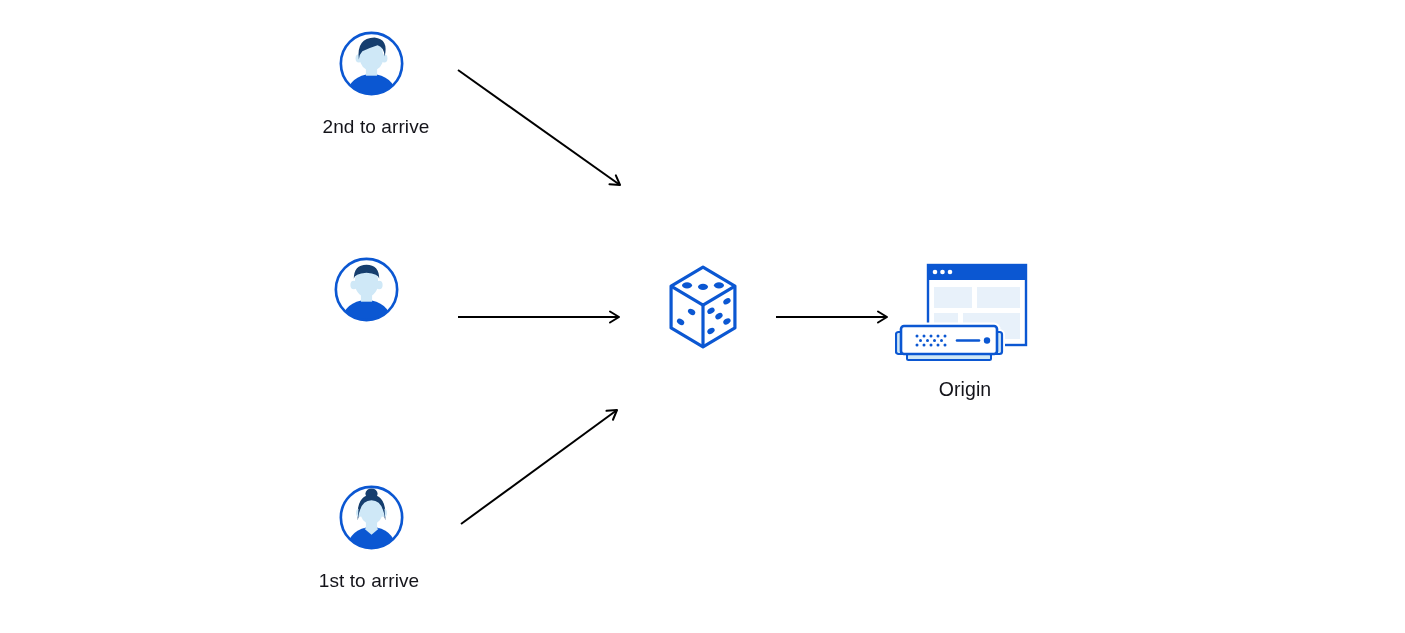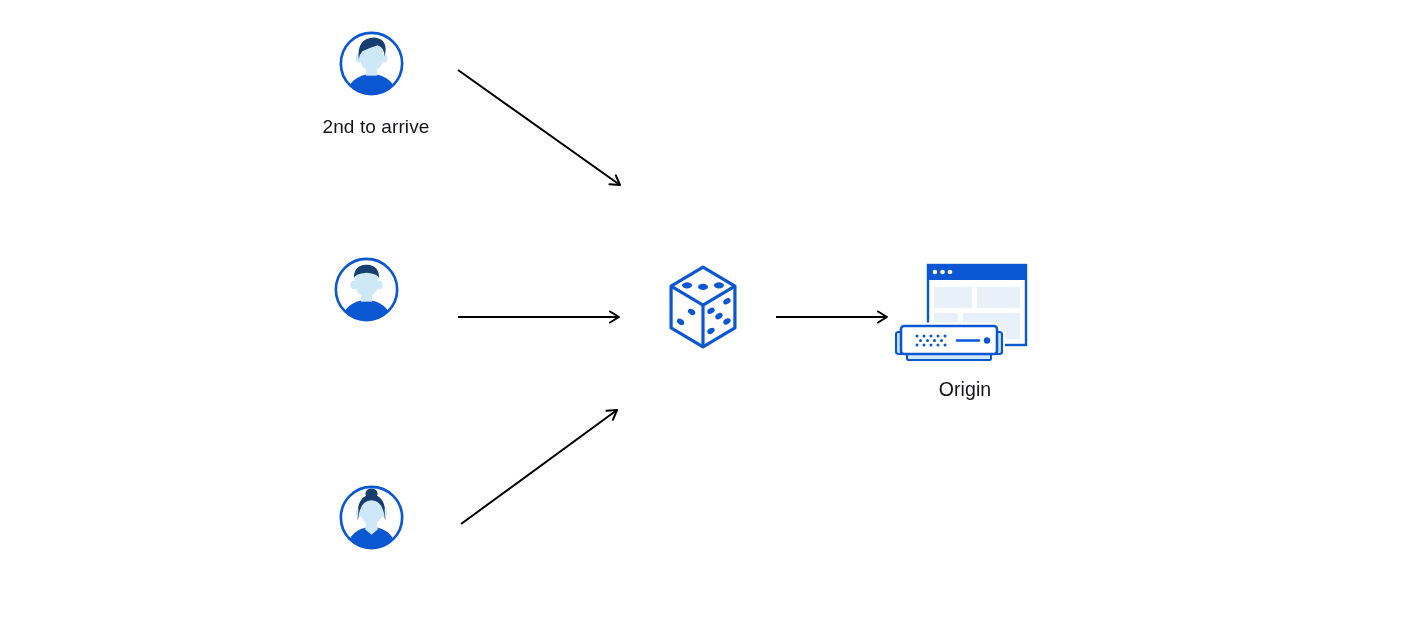--- a/index.html
+++ b/index.html
@@ -104,20 +104,21 @@
         <ellipse cx="33" cy="9.5" rx="6" ry="5" fill="#163e6e"></ellipse>
         <path d="M19.5,36 Q17.5,11 33,10.5 Q48.5,11 46.5,36 Q44,16 33,15.5 Q22,16 19.5,36 Z" fill="#163e6e"></path>
         <ellipse cx="20.8" cy="28.5" rx="3" ry="4" fill="#cfe8f7"></ellipse>
         <ellipse cx="45.2" cy="28.5" rx="3" ry="4" fill="#cfe8f7"></ellipse>
         <path d="M21.8,26 Q21.8,13 33,13 Q44.2,13 44.2,26 Q44.2,37.5 33,40.5 Q21.8,37.5 21.8,26 Z" fill="#cfe8f7"></path>
         <path d="M20,34 Q18.5,12 33,11.5 Q47.5,12 46,34 Q44.5,16.5 33,16 Q21.5,16.5 20,34 Z" fill="#163e6e"></path>
       </g>
       <circle cx="33" cy="33" r="30.2" fill="none" stroke="#0b57d2" stroke-width="2.6"></circle>
     </svg>
   </div>
+  <div class="node-label" style="left:284px; top:570px;">1st to arrive</div>
 
   <div class="abs" style="left:665px; top:263px;">
     <svg width="76" height="88" viewBox="0 0 100 115">
       <g stroke="#0b57d2" stroke-width="4.2" stroke-linejoin="round" fill="#ffffff">
         <path d="M50,5 L92,30 L92,85 L50,110 L8,85 L8,30 Z"></path>
         <path d="M8,30 L50,55 L92,30" fill="none"></path>
         <path d="M50,55 L50,110" fill="none"></path>
       </g>
       <g fill="#0b57d2">
 

